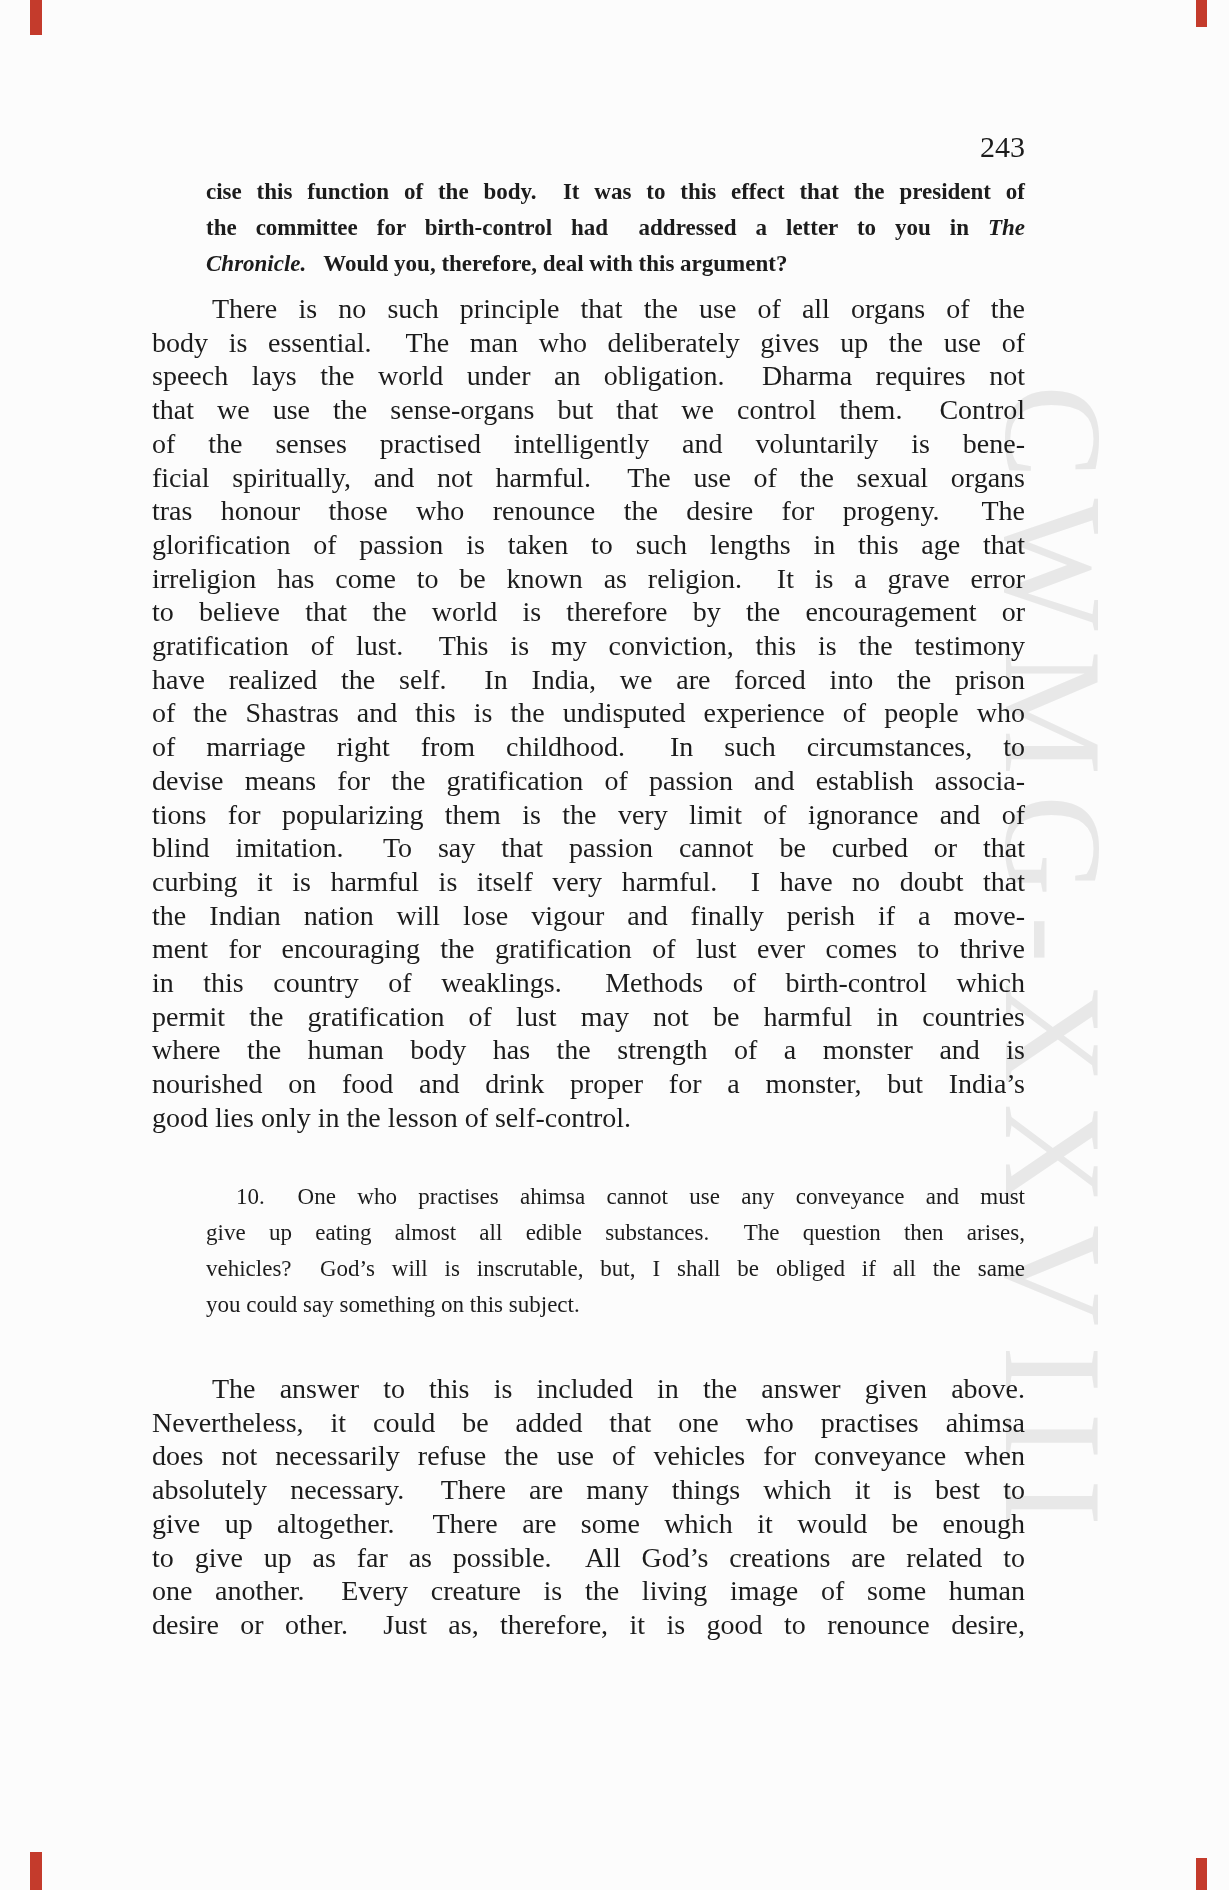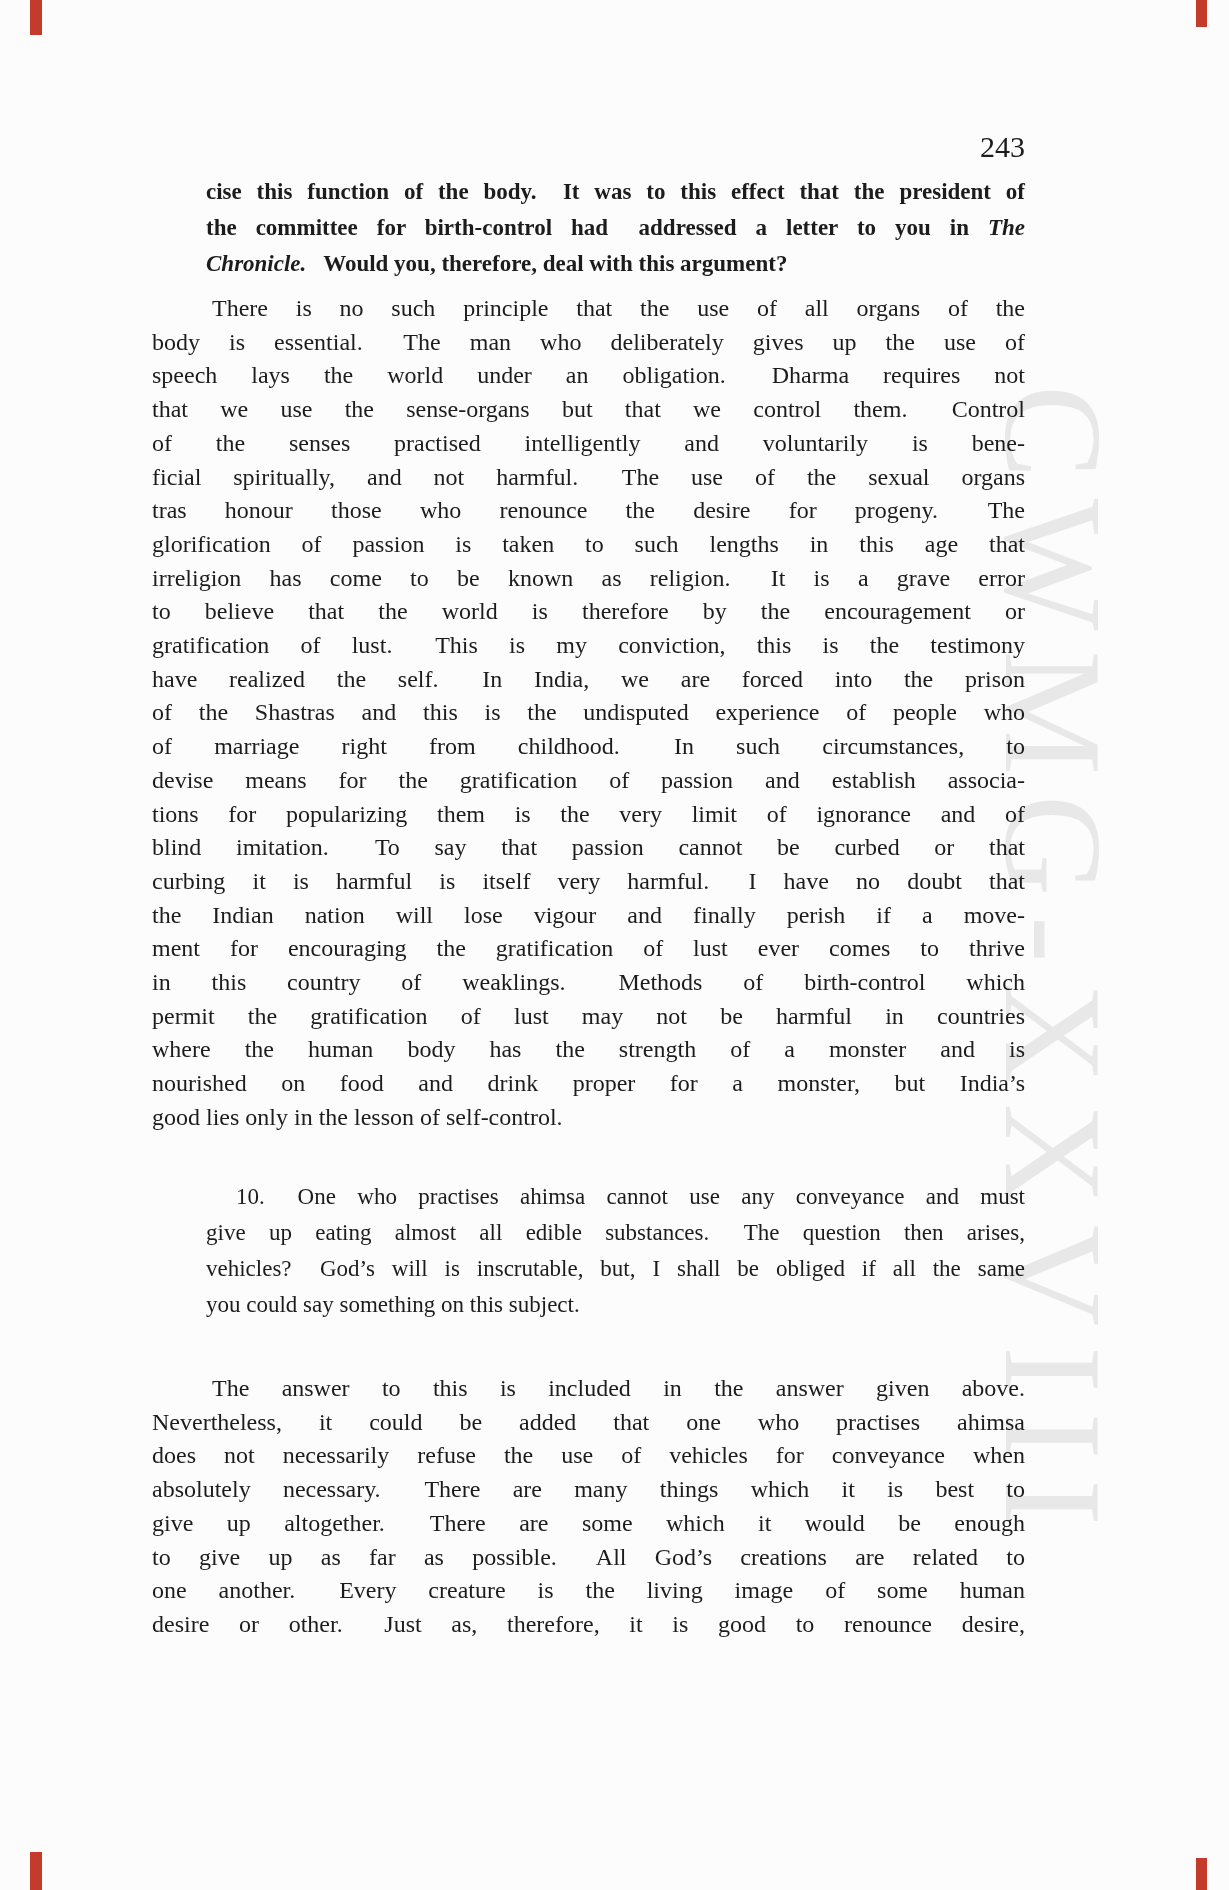--- a/index.html
+++ b/index.html
@@ -70,21 +70,21 @@
 
   .quote {
     left: 206px;
     width: 819px;
     font-size: 23px;
     line-height: 36px;
   }
   .bodypara {
     left: 152px;
     width: 873px;
-    font-size: 24px;
+    font-size: 28px;
     line-height: 33.7px;
   }
   #quote1 { top: 174px; font-weight: bold; }
   #para1  { top: 292px; }
   #quote2 { top: 1179px; }
   #para2  { top: 1372px; }
   .bodypara .line:first-child { text-indent: 60px; }
   #quote2 .line:first-child { text-indent: 30px; }
 </style>
 </head>

